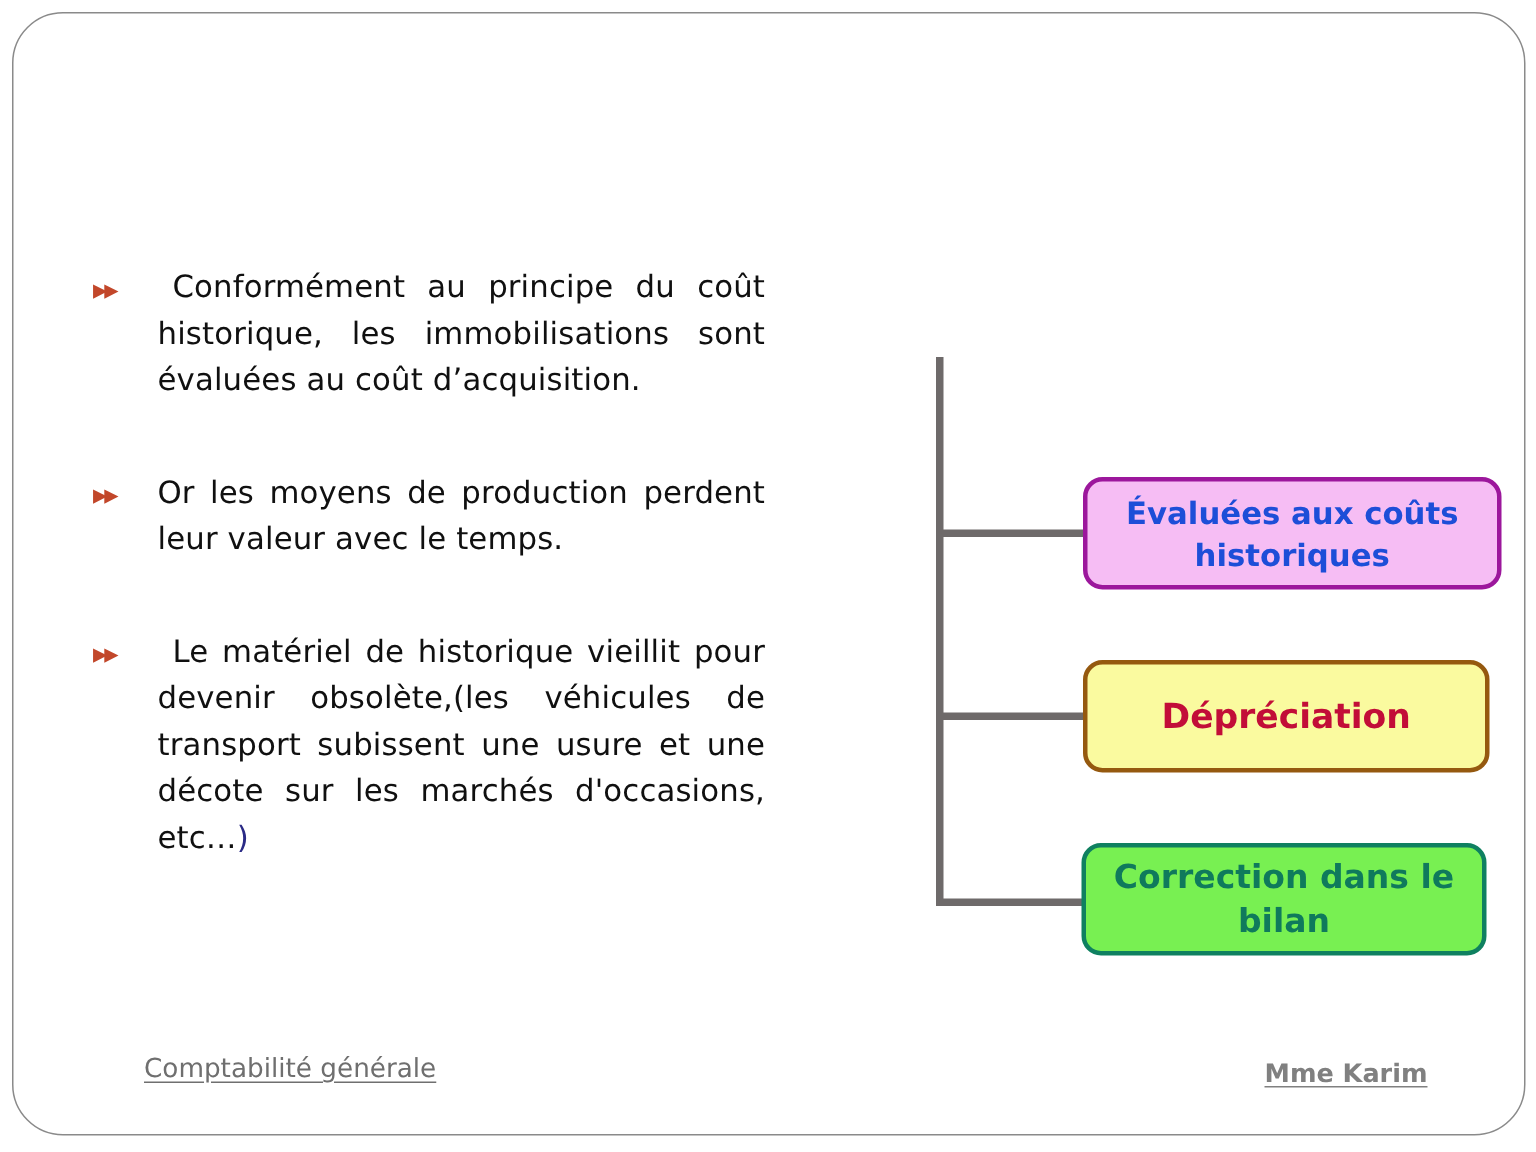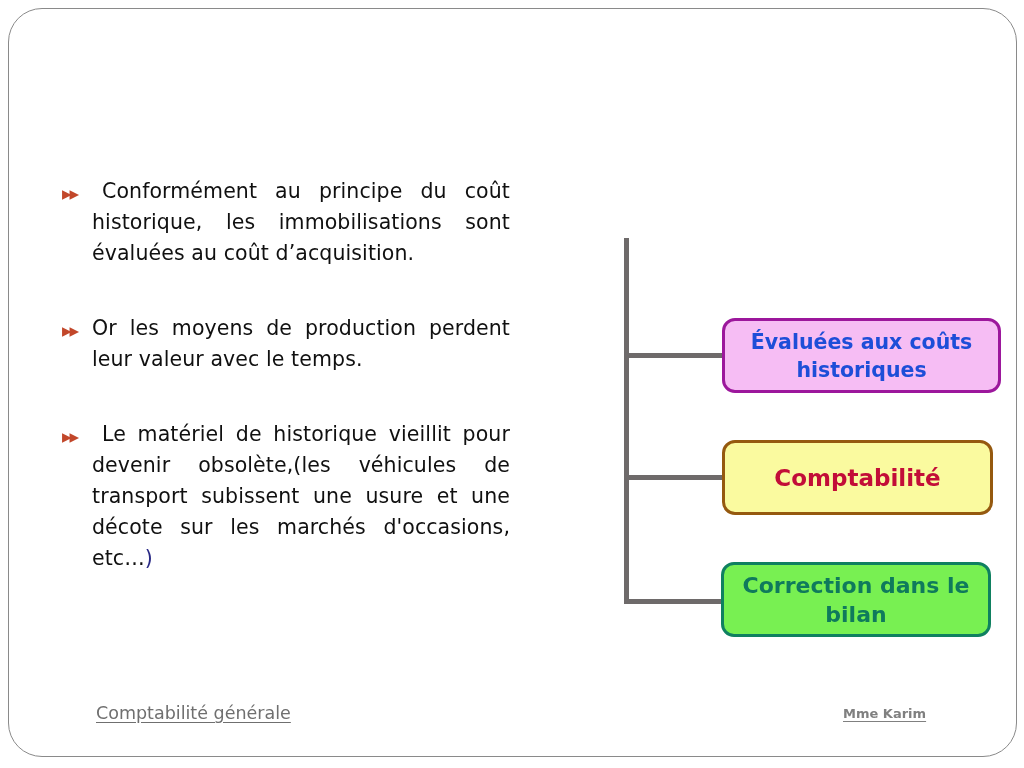--- a/index.html
+++ b/index.html
@@ -52,21 +52,21 @@
     width: 26px;
     height: 22px;
     line-height: 22px;
     color: #c2472a;
     font-family: "DejaVu Sans", sans-serif;
     font-size: 19px;
     font-weight: bold;
     letter-spacing: -2px;
   }
   .bullet-text {
-    margin-left: 30px;
+    margin-left: 43px;
     font-family: "DejaVu Sans", "Liberation Sans", sans-serif;
     font-size: 20.5px;
     line-height: 31px;
     color: #101010;
     text-align: justify;
     text-justify: inter-word;
     letter-spacing: 0.1px;
   }
   .bullet-text.first-indent { text-indent: 10px; }
   .bullet-text .tail-paren { color: #2a2a86; }
@@ -161,21 +161,21 @@
     font-size: 17.5px;
     color: #6f6f6f;
     text-decoration: underline;
     text-underline-offset: 3px;
   }
   .footer-right {
     position: absolute;
     left: 843px;
     top: 706px;
     font-family: "DejaVu Sans", "Liberation Sans", sans-serif;
-    font-size: 13px;
+    font-size: 17px;
     font-weight: bold;
     color: #808080;
     text-decoration: underline;
     text-underline-offset: 3px;
   }
 </style>
 </head>
 <body>
 
 <div id="slide">
@@ -204,21 +204,21 @@
   <div class="diagram">
 
     <div class="conn conn-trunk"></div>
     <div class="conn conn-branch conn-branch-1"></div>
     <div class="conn conn-branch conn-branch-2"></div>
     <div class="conn conn-branch conn-branch-3"></div>
 
 
     <div class="node node-pink">Évaluées aux coûts historiques</div>
 
-    <div class="node node-yellow">Comptabilité</div>
+    <div class="node node-yellow">Dépréciation</div>
 
     <div class="node node-green">Correction dans le bilan</div>
 
   </div>
 
   <div class="footer-left">Comptabilité générale</div>
 
   <div class="footer-right">Mme Karim</div>
 
 </div>

